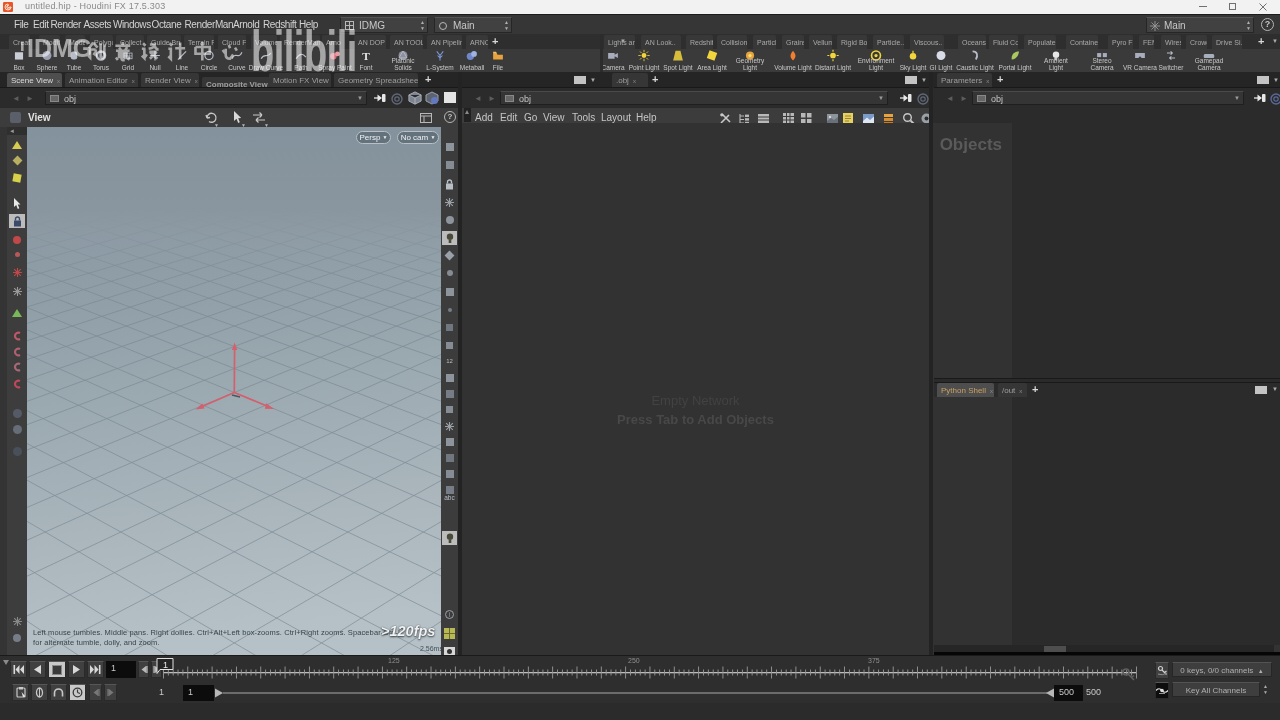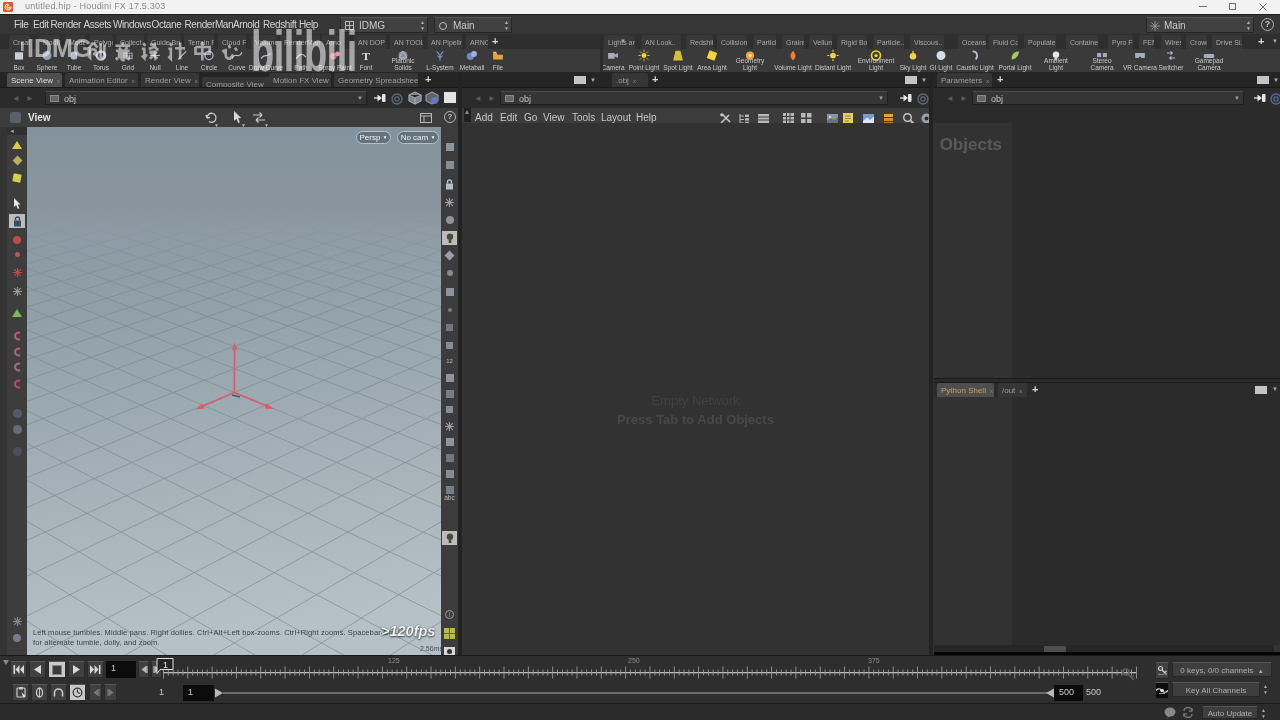--- a/index.html
+++ b/index.html
@@ -382,21 +382,21 @@
           <span class="lbl">Gamepad<br>Camera</span>
         </div>
   </div>
   <div class="abs" style="left:600px; top:0; width:3px; height:38px; background:#2c2c2c;"></div>
 </div>
 
 <div class="abs" id="panetabs">
 <div class="abs ptab active" style="left:7px; width:55px; top:1px;">Scene View<span class="x">x</span></div>
 <div class="abs ptab" style="left:65px; width:73px; top:1px;">Animation Editor<span class="x">x</span></div>
 <div class="abs ptab" style="left:141px; width:58px; top:1px;">Render View<span class="x">x</span></div>
-<div class="abs ptab" style="left:202px; width:80px; top:5px;">Composite View</div>
+<div class="abs ptab" style="left:202px; width:80px; top:5px;font-weight:bold;">Composite View</div>
 <div class="abs ptab" style="left:269px; width:62px; top:1px;">Motion FX View</div>
 <div class="abs ptab" style="left:334px; width:84px; top:1px;">Geometry Spreadsheet</div>
 <div class="plus" style="left:425px;">+</div>
 <div class="abs" style="left:574px; top:4px; width:12px; height:8px; background:#c4c4c4;"></div>
       <div class="abs" style="left:590px; top:5px; color:#aaa; font-size:6px;">▼</div>
 <div class="abs ptab" style="left:612px; width:36px; top:1px;">.obj<span class="x">x</span></div>
 <div class="plus" style="left:652px;">+</div>
 <div class="abs" style="left:905px; top:4px; width:12px; height:8px; background:#c4c4c4;"></div>
       <div class="abs" style="left:921px; top:5px; color:#aaa; font-size:6px;">▼</div>
 <div class="abs ptab" style="left:937px; width:55px; top:1px;">Parameters<span class="x">x</span></div>
@@ -1152,32 +1152,20 @@
 <div class="rcombo" style="left:1172px; top:6px; width:100px; height:15px; padding-top:3px;">0 keys, 0/0 channels &nbsp;<span style="font-size:6px;">▲</span></div>
 <div class="tbtn" style="left:1155px; top:26px; width:14px; background:#0d0d0d;"><svg width="12" height="11" viewBox="0 0 12 11" style="margin-top:2px;">
           <path d="M0 5.5 Q3 2 6 5.5 T12 5.5" stroke="#e0e0e0" stroke-width="1.2" fill="none"></path>
           <circle cx="6" cy="5.5" r="1.8" fill="#e0e0e0"></circle>
           <path d="M3 8.5 L9 8.5" stroke="#b8b8b8" stroke-width="0.8"></path>
         </svg></div>
 <div class="rcombo" style="left:1172px; top:26px; width:88px; height:15px; padding-top:3px;">Key All Channels</div>
 <div class="abs" style="left:1263px; top:27px; color:#aaa; font-size:5px; line-height:6px;">▲<br>▼</div>
 <div class="abs" style="left:3px; top:4px; width:0; height:0; border-left:3.5px solid transparent; border-right:3.5px solid transparent; border-top:5px solid #8a8a8a;"></div>
 </div>
-<div class="abs" id="statusbar">
-<svg class="abs" style="left:1164px; top:3px; " width="14" height="11" viewBox="0 0 14 11">
-        <ellipse cx="6" cy="5" rx="5.5" ry="4.5" fill="#888"></ellipse>
-        <path d="M4 9 L3 11 L7 9 Z" fill="#888"></path>
-      </svg>
-      <svg class="abs" style="left:1182px; top:3px; " width="12" height="11" viewBox="0 0 12 11">
-        <path d="M2 4 a4 3.5 0 0 1 8 0 M10 7 a4 3.5 0 0 1 -8 0" fill="none" stroke="#777" stroke-width="1.4"></path>
-        <path d="M10 1 V4.2 H7 M2 10 V6.8 H5" fill="none" stroke="#777" stroke-width="1.2"></path>
-      </svg>
-      <div class="rcombo" style="left:1202px; top:2px; width:56px; height:13px; padding-top:1.5px;">Auto Update</div>
-      <div class="abs" style="left:1261px; top:3px; color:#aaa; font-size:5px; line-height:6px;">▲<br>▼</div>
-</div>
 
 <div class="abs" id="wm">
 <svg class="abs" style="left:0; top:0; opacity:0.55;" width="700" height="85" viewBox="0 0 700 85">
         <g transform="translate(87,15) scale(0.62)">
           <path d="M10 1 L3 10 M10 1 L17 9 M5 12 H14 M5 12 V25 L2 22 M14 12 V21 L10 18" stroke="#fff" stroke-width="4.2" fill="none" stroke-linecap="butt"></path>
           <path d="M22 2 V26 M28 4 V20 Q28 26 23 26" stroke="#fff" stroke-width="4.2" fill="none" stroke-linecap="butt"></path>
         </g>
         <g transform="translate(113.5,15) scale(0.62)">
           <path d="M15 0 V5 M3 6 H27 M9 9 L12 13 M22 8 L19 13 M4 14 H26 M9 16 H21 V24 H9 V16 M9 20 H21" stroke="#fff" stroke-width="4.2" fill="none" stroke-linecap="butt"></path>
           <path d="M4 25 L7 29 M13 24 V27 Q13 30 18 29 M26 24 L23 29" stroke="#fff" stroke-width="4.2" fill="none" stroke-linecap="butt"></path>

